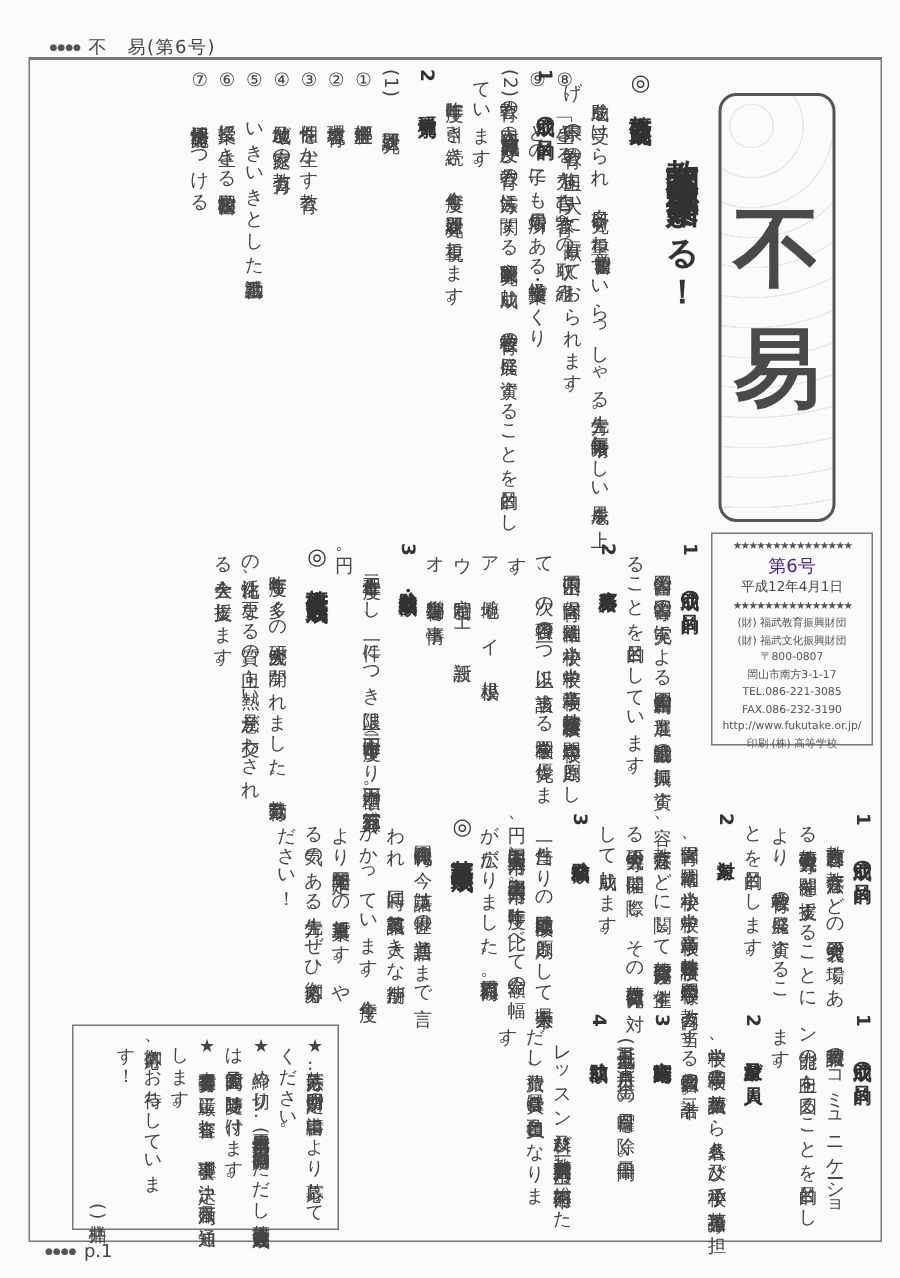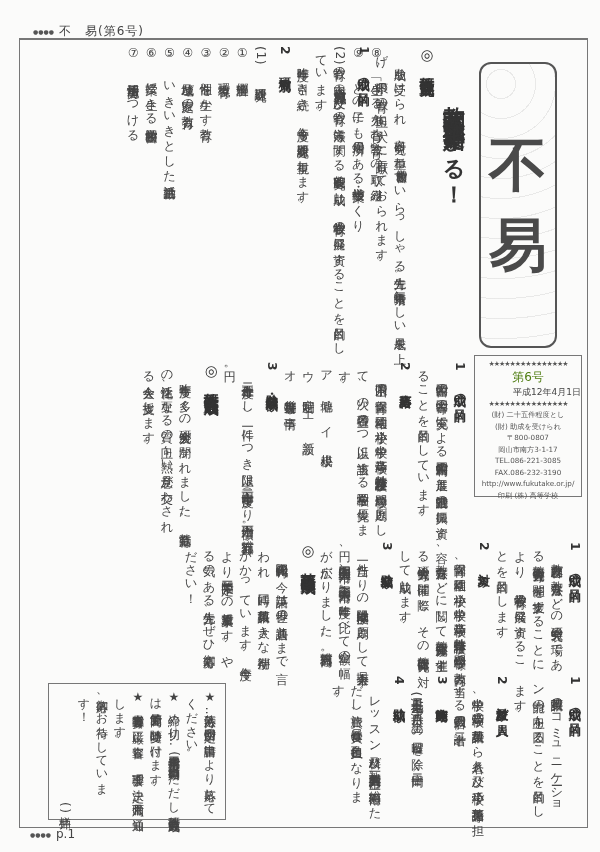--- a/index.html
+++ b/index.html
@@ -22,22 +22,22 @@
 
   .title-box { position:absolute; left:479px; top:62px; width:78px; height:286px; border:2px solid #555; border-radius:12px; box-sizing:border-box;
     background:
       repeating-radial-gradient(circle at 20px 20px, transparent 0 14px, rgba(150,150,150,.18) 14px 15px, transparent 15px 20px);
     display:flex; flex-direction:column; align-items:center; justify-content:center; }
   .title-char { font-family:"DejaVu Serif","Liberation Serif",serif; font-weight:bold; font-size:58px; line-height:80px; color:#4a4a4a; }
   .headline { position:absolute; left:440px; top:88px; font-family:"DejaVu Serif","Liberation Serif",serif; font-weight:bold; font-size:22px; letter-spacing:3px; color:#333; }
 
   .info-box { position:absolute; left:474px; top:355px; width:108px; height:142px; border:1px solid #777; box-sizing:border-box; text-align:center; padding-top:3px; }
   .info-box .stars { font-size:7px; letter-spacing:-1px; color:#555; line-height:10px; }
-  .info-box .issue { font-size:12px; line-height:16px; color:#4d7c0f; }
-  .info-box .date { font-size:9px; line-height:14px; color:#444;text-align:right; }
+  .info-box .issue { font-size:12px; line-height:16px; color:#4c1d95; }
+  .info-box .date { font-size:9px; line-height:14px; color:#444; }
   .info-box .line { font-size:7.2px; line-height:11.5px; color:#555; white-space:nowrap; }
 
   .note-box { position:absolute; left:48px; top:683px; width:178px; height:137px; border:1px solid #777; box-sizing:border-box; padding:6px 6px 6px 4px; font-size:12px; line-height:18px; letter-spacing:.5px; color:#444; }
   .note-box .sig { position:absolute; left:7px; bottom:6px; }
 </style>
 </head>
 <body>
 
 <div class="running-head">
   <span class="dots">●●●●</span><span>不　易(第6号)</span>
@@ -49,22 +49,22 @@
   <div class="title-char">不</div>
   <div class="title-char">易</div>
 </div>
 <div class="headline vt">教育関係助成募集始まる！</div>
 
 <div class="info-box">
   <div class="stars">★★★★★★★★★★★★★★★</div>
   <div class="issue">第6号</div>
   <div class="date">平成12年4月1日</div>
   <div class="stars">★★★★★★★★★★★★★★★</div>
-  <div class="line">(財) 二十五件程度とし</div>
-  <div class="line">(財) 助成を受けられ</div>
+  <div class="line">(財) 福武教育振興財団</div>
+  <div class="line">(財) 福武文化振興財団</div>
   <div class="line">〒800-0807</div>
   <div class="line">岡山市南方3-1-17</div>
   <div class="line">TEL.086-221-3085</div>
   <div class="line">FAX.086-232-3190</div>
   <div class="line">http://www.fukutake.or.jp/</div>
   <div class="line">印刷 (株) 高等学校</div>
 </div>
 
 <div class="tier vt" style="left:24px; top:46px; width:412px; height:306px;">
   <p class="sec">◎教育研究助成</p>

